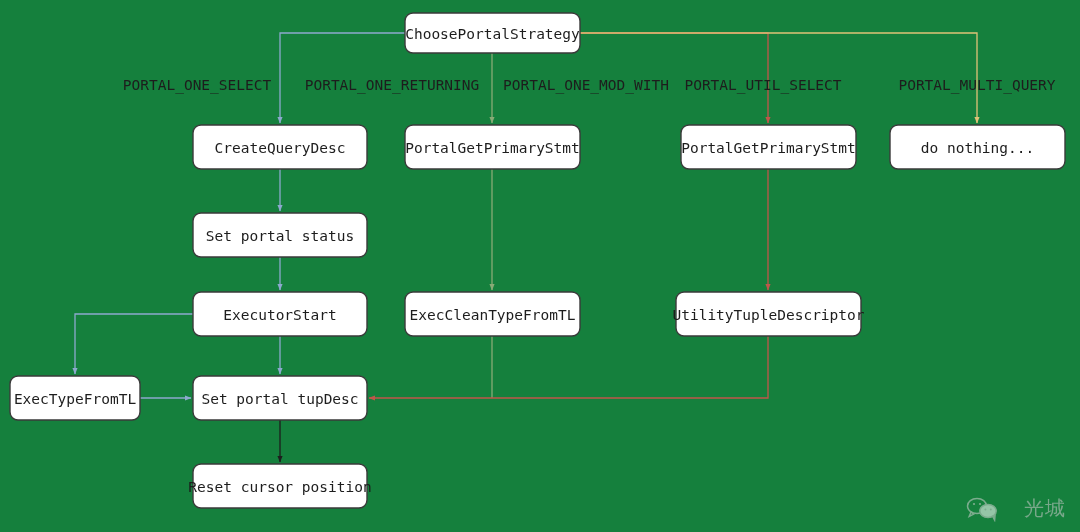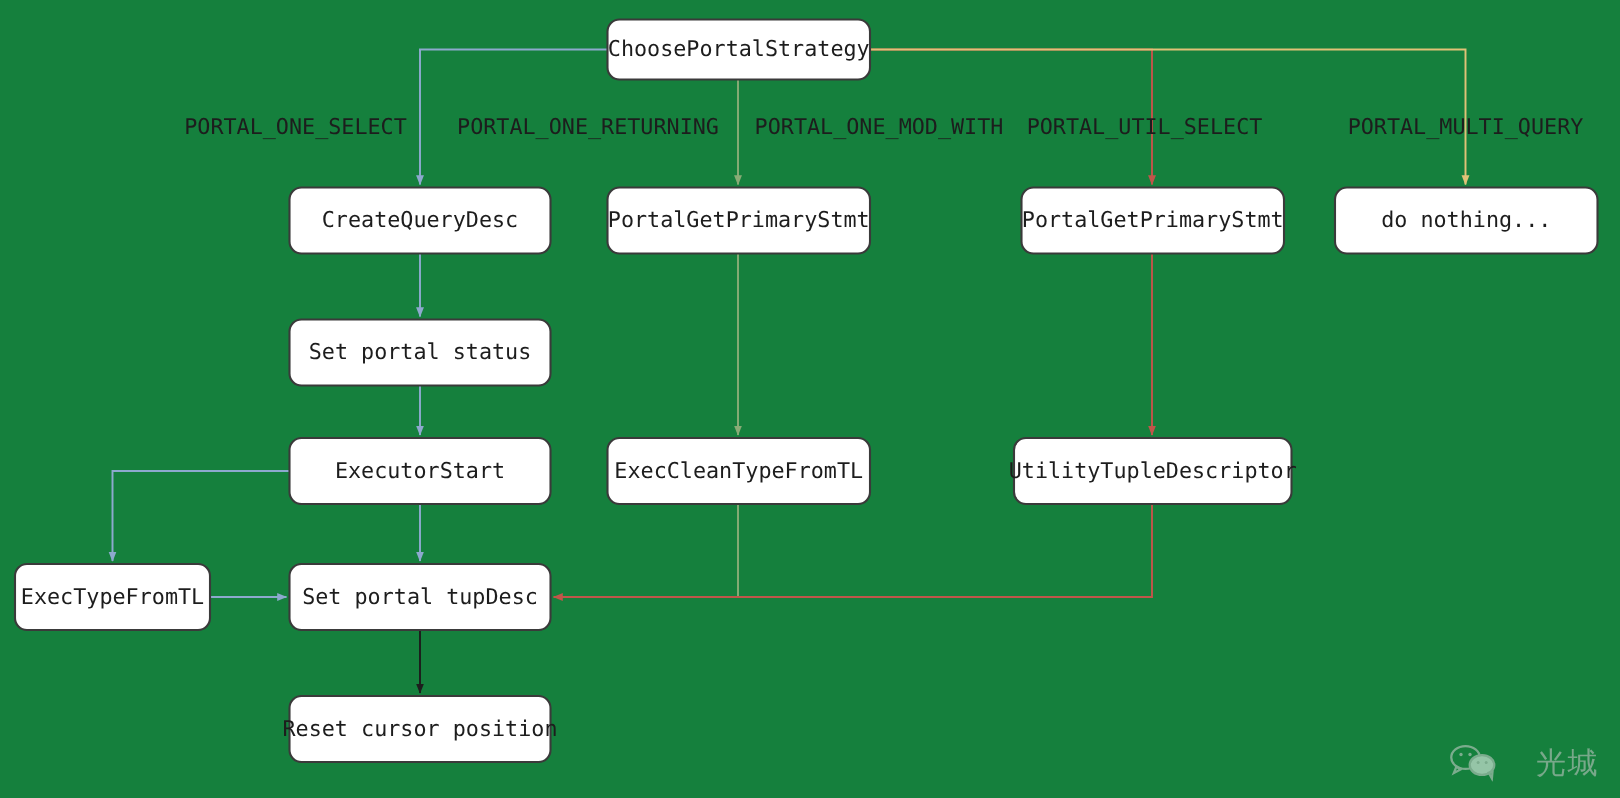--- a/index.html
+++ b/index.html
@@ -48,21 +48,21 @@
     fill: none;
     stroke-width: 1.3;
     stroke-linecap: butt;
     stroke-linejoin: miter;
   }
   .watermark {
     position: absolute;
     right: 14px;
     bottom: 10px;
     display: flex;
-    align-items: flex-start;
+    align-items: center;
     gap: 24px;
     opacity: 0.55;
     user-select: none;
   }
   .watermark-text {
     font-family: "DejaVu Sans", "Liberation Sans", sans-serif;
     font-size: 20px;
     color: #c9c9c9;
     letter-spacing: 1px;
   }

